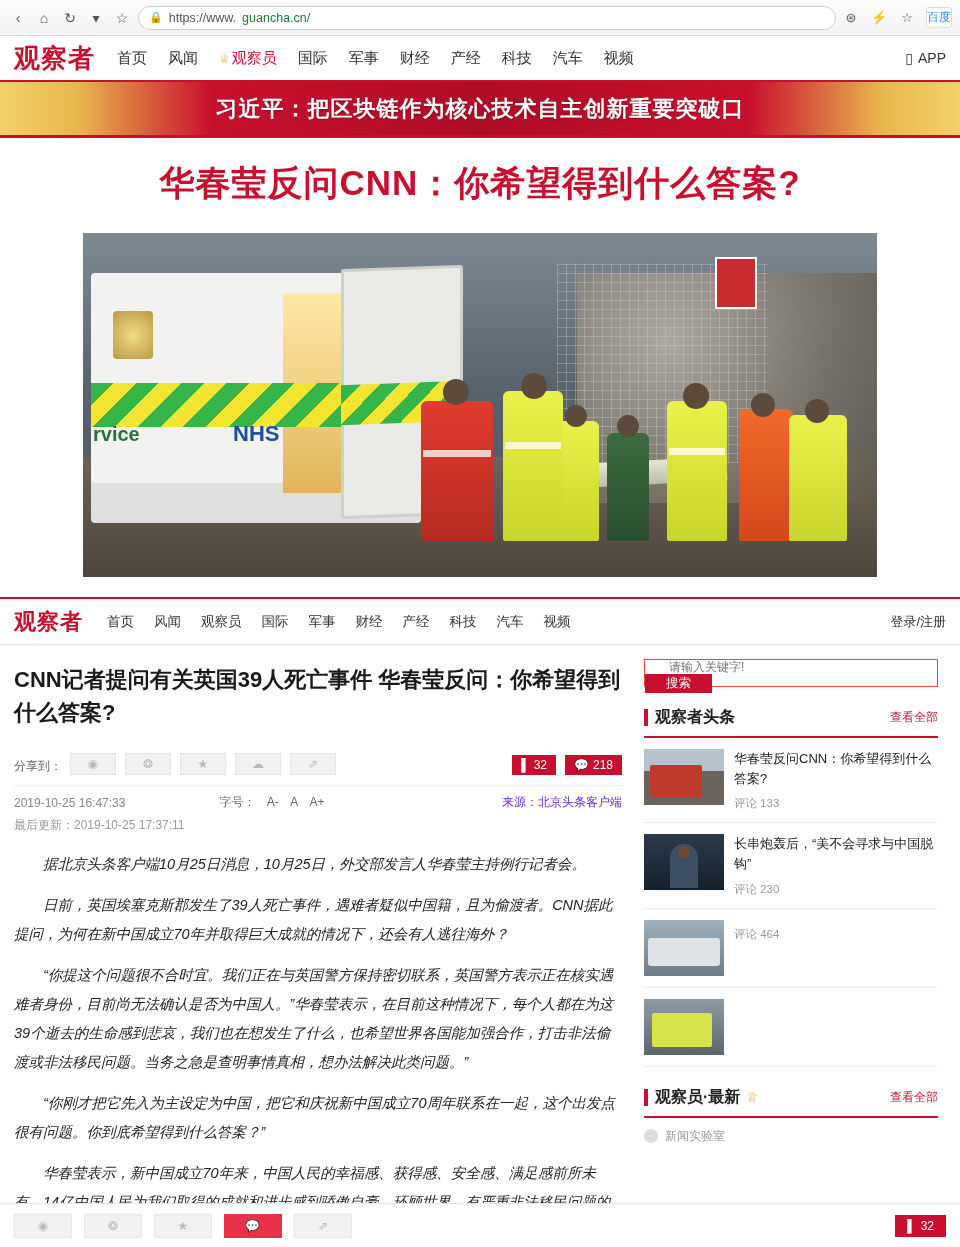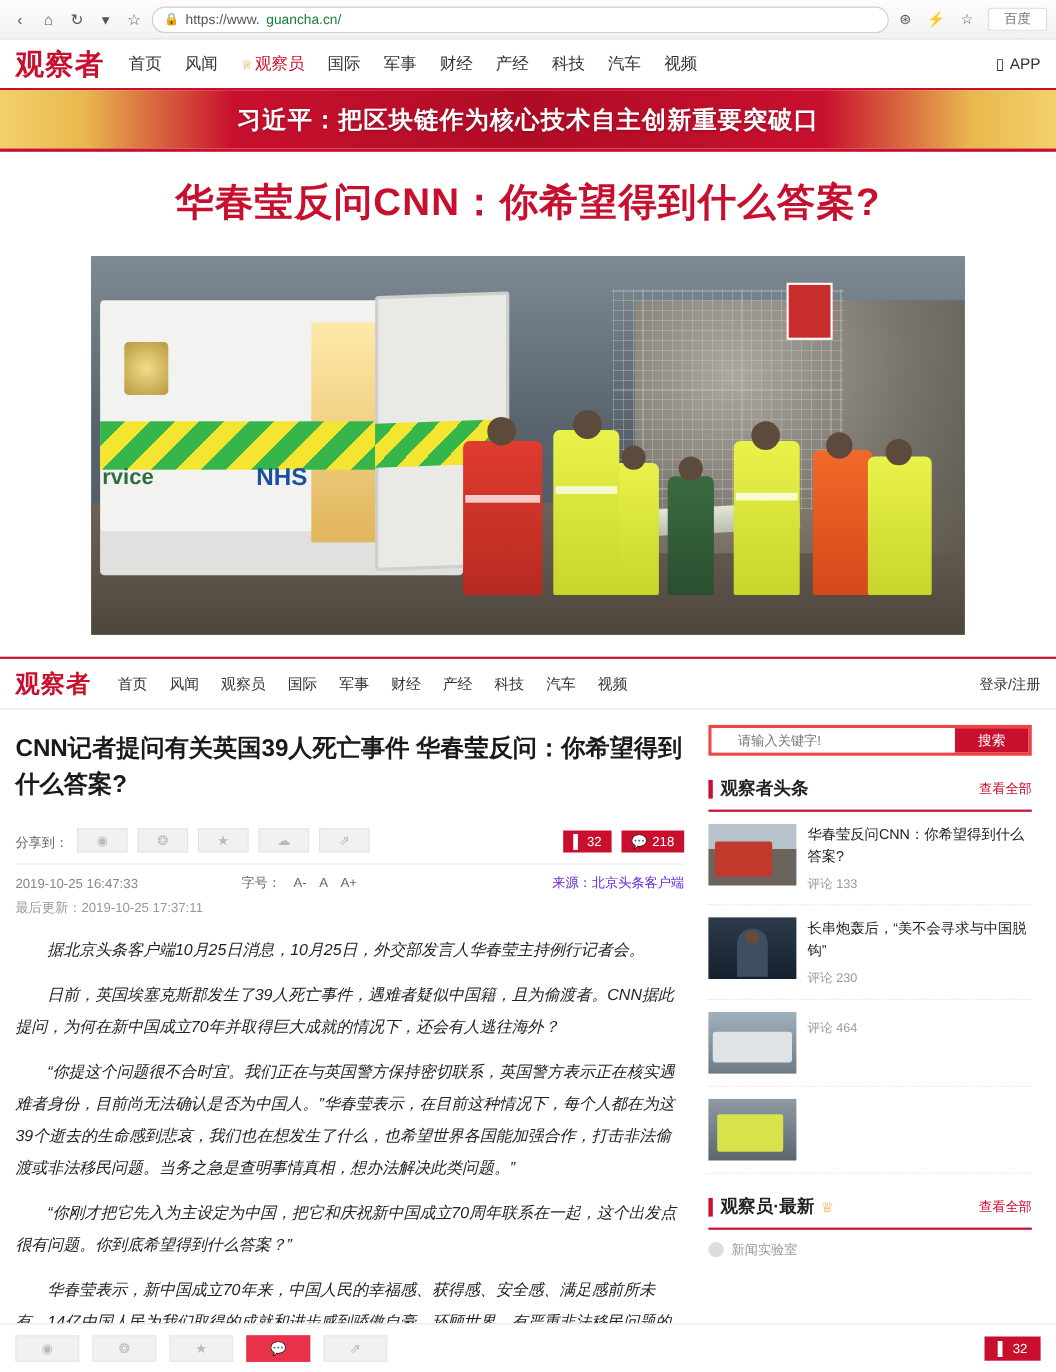--- a/index.html
+++ b/index.html
@@ -21,21 +21,21 @@
   .urlbar {
     flex:1; height:24px; border:1px solid #cfcfcf; border-radius:12px; background:#fff;
     display:flex; align-items:center; padding:0 10px; gap:6px; font-size:12.5px; color:#444;
     min-width:0;
   }
   .lock { color:#888; font-size:11px; }
   .url-green { color:#1a7f37; }
   .url-rest { color:#555; }
   .chrome-right { display:flex; align-items:center; gap:10px; font-size:12px; color:#555; }
   .chrome-ico { width:18px; height:18px; display:flex; align-items:center; justify-content:center; font-size:13px;}
-  .baidu-box { border:1px solid #ddd; border-radius:3px; padding:1px 14px; font-size:12px; color:#737373; background:#fff;}
+  .baidu-box { border:1px solid #ddd; border-radius:3px; padding:1px 0; font-size:12px; color:#3b82f6; background:#fff;}
 
   
   .site-header {
     height:46px; display:flex; align-items:center; padding:0 14px;
     border-bottom:2px solid #c8102e; background:#fff;
   }
   .logo {
     font-size:26px; font-weight:bold; color:#c8102e; letter-spacing:1px;
     font-family:"Liberation Serif", serif; margin-right:22px;
   }
@@ -135,21 +135,21 @@
               border-top:1px solid #ededed; margin-top:10px; padding-top:8px; }
   .meta-fs { margin-left:90px; color:#666; }
   .meta-fs span { margin:16px 4px; }
   .meta-src { margin-left:auto; color:#6d28d9; }
   .meta-upd { font-size:12px; color:#999; margin-top:6px; }
 
   .art-body { margin-top:16px; font-size:14.5px; line-height:2.0; color:#222; }
   .art-body p { margin:0 0 12px; text-indent:2em;font-style:italic; }
 
   
-  .search-box { display:flex; border:3px solid #ef4444; height:28px; }
+  .search-box { display:flex; border:1px solid #ef4444; height:28px;flex-direction:column; }
   .search-input { flex:1; border:none; outline:none; padding:0 8px 0 24px; font-size:12px; color:#999;
                   position:relative; background:#fff; }
   .search-wrap { flex:1; position:relative; display:flex; }
   .search-ico { position:absolute; left:7px; top:50%; transform:translateY(-50%); color:#c8102e; font-size:12px; }
   .search-btn { width:67px; background:#c8102e; color:#fff; font-size:12.5px; border:none;
                 display:flex; align-items:center; justify-content:center; }
 
   .side-head { display:flex; align-items:center; margin-top:20px; padding-bottom:8px;
                border-bottom:2px solid #c8102e; }
   .side-bar-red { width:4px; height:17px; background:#c8102e; margin-right:7px; }

